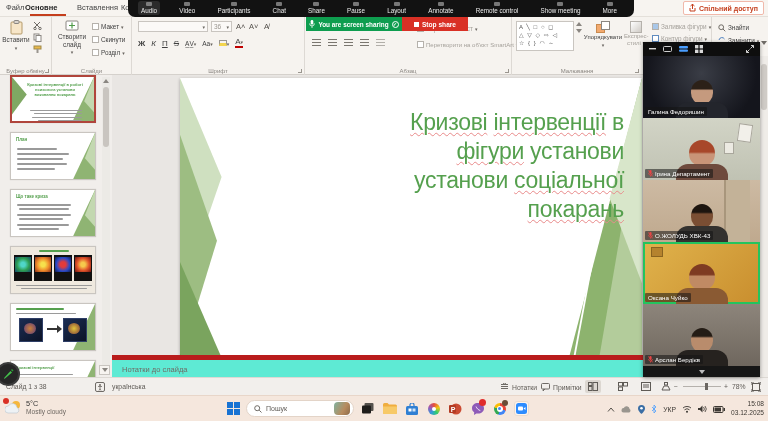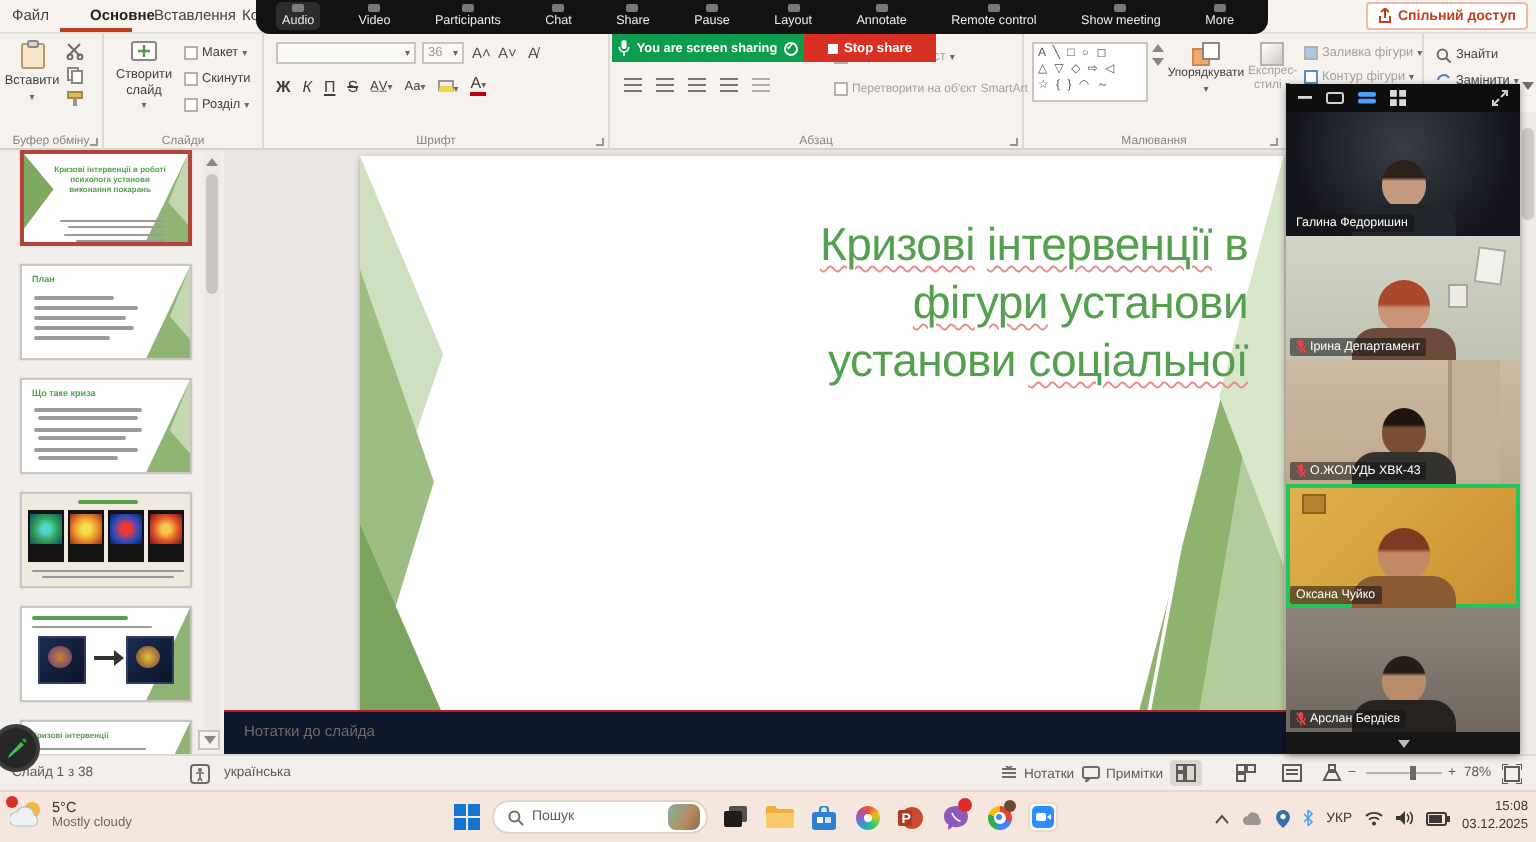--- a/index.html
+++ b/index.html
@@ -60,21 +60,21 @@
 #editor{position:absolute;left:112px;top:75px;width:656px;height:280px;background:#e9e6e3}
 #slide{position:absolute;left:68px;top:3px;width:462px;height:354px;background:#fff;box-shadow:0 1px 3px rgba(0,0,0,.3);overflow:hidden}
 .decor{position:absolute;inset:0}
 #slide-title{position:absolute;top:30px;right:18px;width:335px;text-align:right;font-size:23px;line-height:1.26;color:#55a04e;letter-spacing:-.3px}
 .sq{text-decoration:underline;text-decoration-style:wavy;text-decoration-color:#e98a8a;text-decoration-thickness:1px;text-underline-offset:2px}
 #slide-body{position:absolute;top:160px;right:80px;width:345px;text-align:right;font-size:9px;line-height:1.35;color:#3f523f}
 #slide-body p{margin-bottom:7px}
 #slide-body b{font-weight:bold}
 
 
-#notes{position:absolute;left:112px;top:355px;width:640px;height:22px;background:#0f172a;border-top:1px solid #b91c1c;color:#6f6b66;font-size:7.5px;padding:5px 0 0 10px}
+#notes{position:absolute;left:112px;top:355px;width:640px;height:22px;background:#5eead4;border-top:5px solid #b91c1c;color:#6f6b66;font-size:7.5px;padding:5px 0 0 10px}
 #statusbar{position:absolute;left:0;top:377px;width:768px;height:18px;background:#f2efec;border-top:1px solid #ddd9d4;font-size:6.8px;color:#5f5b56}
 .sb{position:absolute;top:5px}
 .viewbtn{position:absolute;top:2px;width:16px;height:13px;display:flex;align-items:center;justify-content:center;border-radius:2px}
 .viewbtn.on{background:#dcd7d1}
 #zoom-slider{position:absolute;left:683px;top:8px;width:38px;height:1px;background:#b5b1ac}
 #zoom-slider .knob{position:absolute;left:22px;top:-3px;width:3px;height:7px;background:#6b6762}
 
 
 #pencil{position:absolute;left:-4px;top:362px;width:24px;height:24px;border-radius:50%;background:#262626;border:2px solid #3c3c3c;z-index:30;display:flex;align-items:center;justify-content:center}
 
@@ -102,21 +102,21 @@
 #search{position:absolute;left:246px;top:4px;width:108px;height:17px;background:#fff;border:1px solid #e3d4c8;border-radius:9px;display:flex;align-items:center;gap:4px;padding:0 3px 0 7px;font-size:7px;color:#5f5b56}
 #search .img{margin-left:auto;width:16px;height:13px;border-radius:4px;background:linear-gradient(120deg,#7fb3a0,#b78b5e 60%,#8d6b4a)}
 #tray{position:absolute;right:4px;top:0;height:26px;display:flex;align-items:center;gap:6px;font-size:6.8px;color:#3c3833}
 #clock{text-align:right;font-size:6.6px;line-height:1.3;color:#3c3833}
 </style>
 </head>
 <body>
 
 <div id="titlebar">
   <span class="tab" style="left:6px">Файл</span>
-  <span class="tab active" style="left:45px">Основне</span>
+  <span class="tab active" style="left:25px">Основне</span>
   <span class="tab-underline" style="left:30px;width:36px"></span>
   <span class="tab" style="left:77px">Вставлення</span>
   <span class="tab" style="left:121px">Конст</span>
   <div id="share-btn">
     <svg width="7" height="8" viewBox="0 0 7 8">
         <path d="M1 4v3h5V4M3.5 0v5M1.5 2 3.5.2 5.5 2" stroke="#c43e1c" fill="none" stroke-width="1"></path>
       </svg>
     <span>Спільний доступ</span>
   </div>
 </div>
@@ -447,20 +447,21 @@
     <div class="decor" style="background:#5d8c45;clip-path:polygon(0 78%,7% 100%,0 100%)"></div>
     <div class="decor" style="background:#8db36e;clip-path:polygon(100% 0,80% 100%,100% 100%)"></div>
     <div class="decor" style="background:#b3cc9b;clip-path:polygon(100% 8%,88% 100%,100% 100%)"></div>
     <div class="decor" style="background:#d8e6ca;clip-path:polygon(100% 0,93% 34%,100% 58%)"></div>
     <div class="decor" style="background:#fff;clip-path:polygon(96.5% 0,96.9% 0,82.5% 100%,82.1% 100%)"></div>
 
     <div id="slide-title">
       <span class="sq">Кризові</span> <span class="sq">інтервенції</span> <span>в</span><br>
       <span class="sq">фігури</span> <span>установи</span><br>
       <span>установи</span> <span class="sq">соціальної</span><br>
+      <span class="sq">покарань</span>
     </div>
 
     <div id="slide-body">
     </div>
   </div>
 </div>
 
 <div id="ribbon-collapse"><span class="tri-down" style="border-top-color:#6f6b66"></span></div>
 <div id="rscroll">
     <div class="st"></div>

